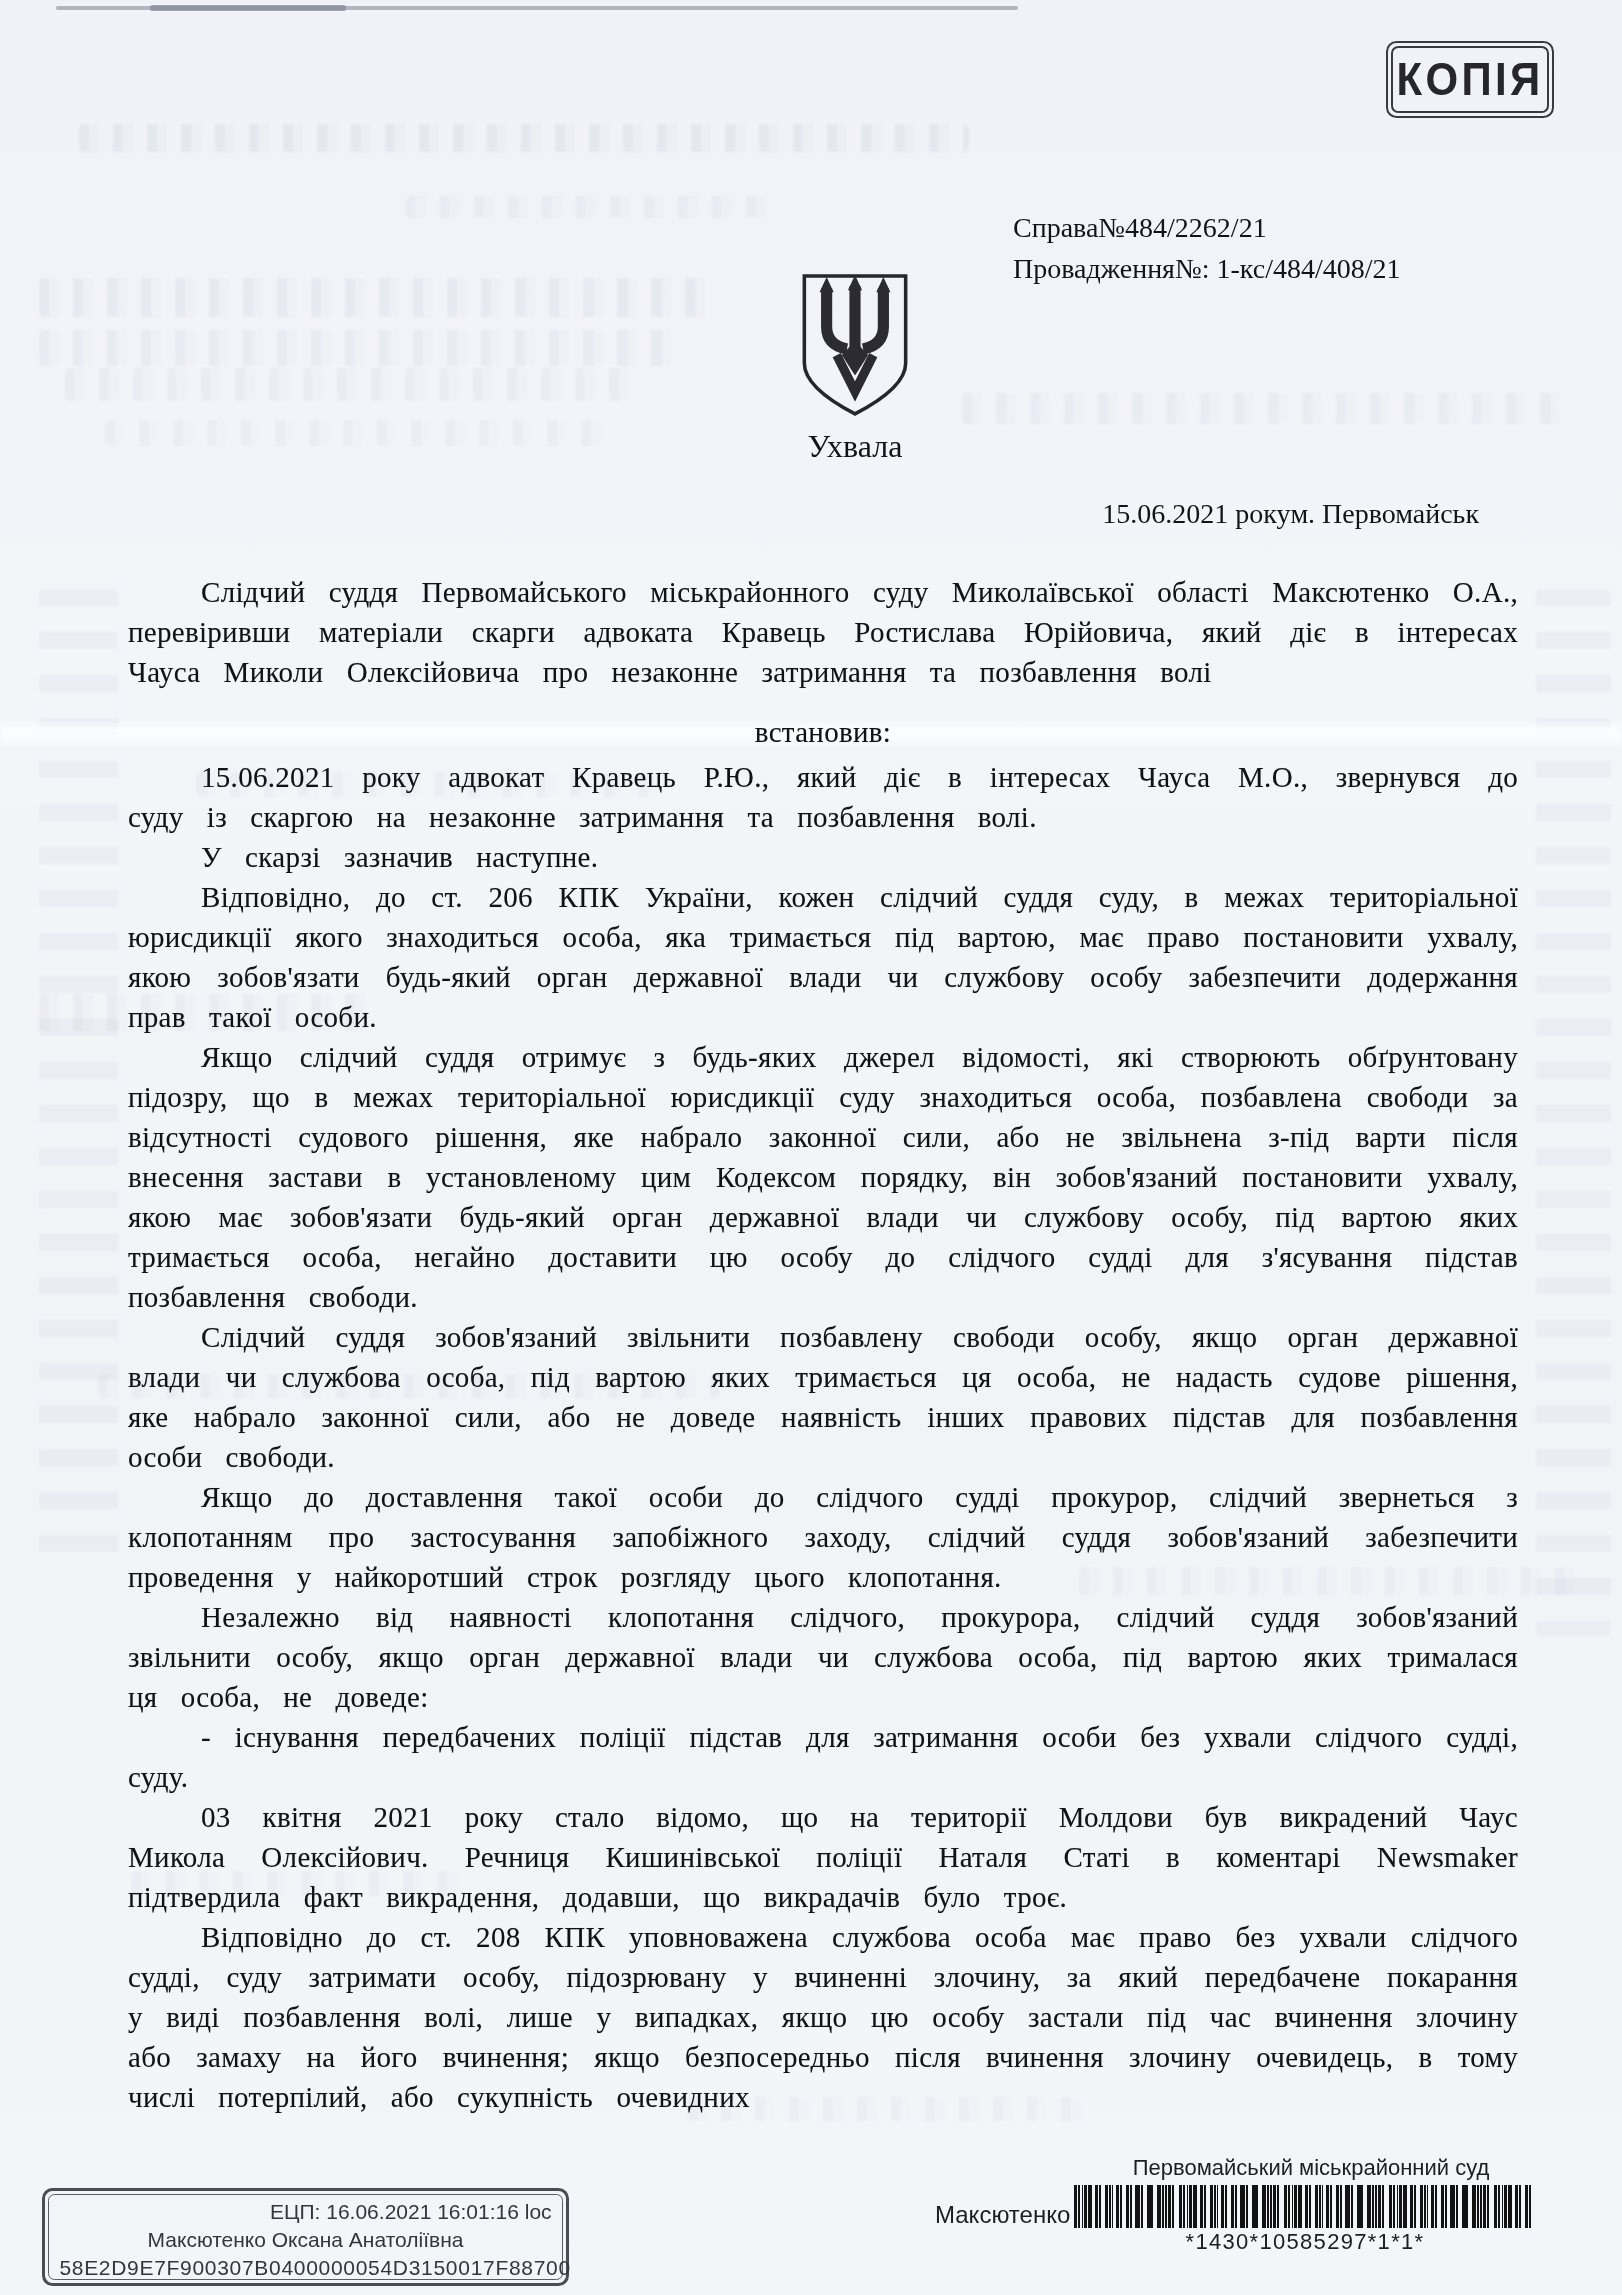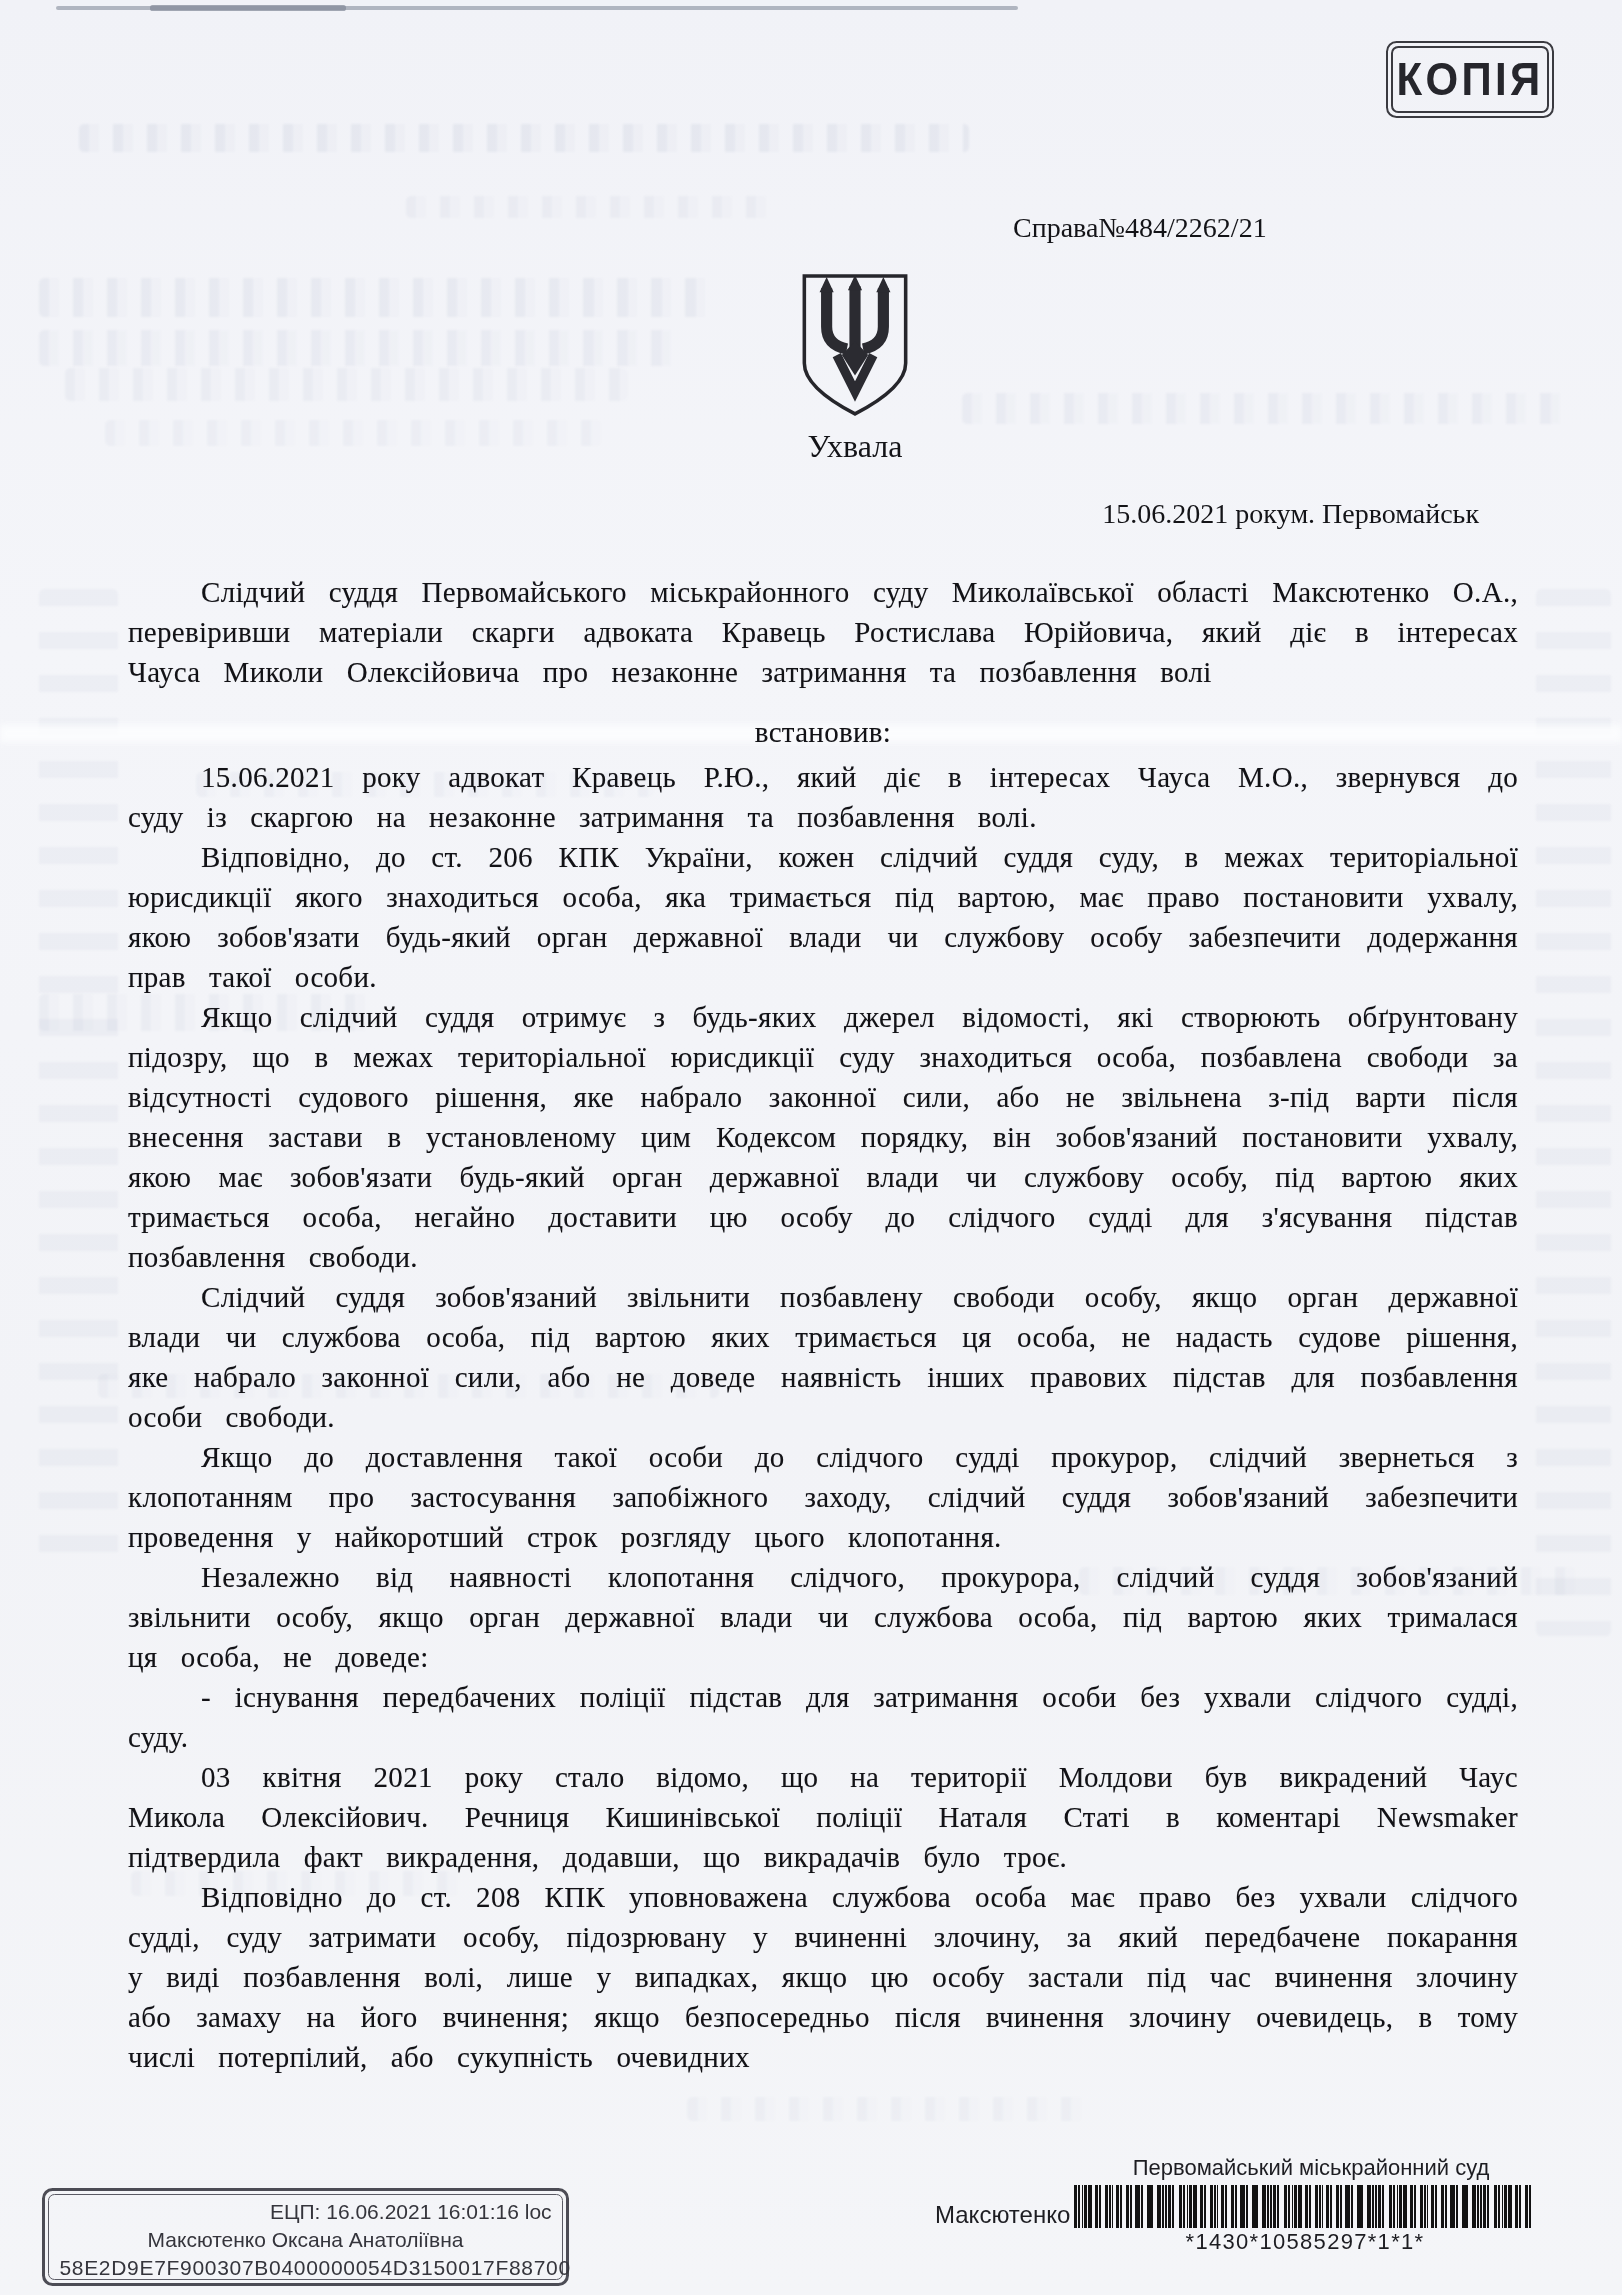--- a/index.html
+++ b/index.html
@@ -80,20 +80,21 @@
     <div class="artifact bleed" style="left:131px;top:1871px;width:340px;height:25px;opacity:.3;"></div>
     <div class="artifact bleed" style="left:687px;top:2097px;width:406px;height:23.6px;opacity:.3;"></div>
   </div>
 
   <div class="copy-stamp">
     <span>КОПІЯ</span>
   </div>
 
   <div class="case-info">
     <div>Справа№484/2262/21</div>
+    <div>Провадження№: 1-кс/484/408/21</div>
   </div>
 
   <div class="emblem-wrap">
     <svg viewBox="0 0 120 150" width="122" height="152">
       <path d="M10 6 H110 V92 Q110 116 60 142 Q10 116 10 92 Z" fill="none" stroke="#26262b" stroke-width="3.5"></path>
       <g fill="none" stroke="#2b2b31" stroke-width="11">
         <path d="M32 18 V56 Q32 74 52 78"></path>
         <path d="M88 18 V56 Q88 74 68 78"></path>
         <path d="M60 16 V84"></path>
       </g>
@@ -106,20 +107,21 @@
 
   <div class="main-col">
     <div class="dateline">
       <span>15.06.2021 року</span>
       <span class="city">м. Первомайськ</span>
     </div>
     <div class="bodytext">
       <p>Слідчий суддя Первомайського міськрайонного суду Миколаївської області Максютенко О.А., перевіривши матеріали скарги адвоката Кравець Ростислава Юрійовича, який діє в інтересах Чауса Миколи Олексійовича про незаконне затримання та позбавлення волі</p>
       <p class="center">встановив:</p>
       <p>15.06.2021 року адвокат Кравець Р.Ю., який діє в інтересах Чауса М.О., звернувся до суду із скаргою на незаконне затримання та позбавлення волі.</p>
+      <p>У скарзі зазначив наступне.</p>
       <p>Відповідно, до ст. 206 КПК України, кожен слідчий суддя суду, в межах територіальної юрисдикції якого знаходиться особа, яка тримається під вартою, має право постановити ухвалу, якою зобов'язати будь-який орган державної влади чи службову особу забезпечити додержання прав такої особи.</p>
       <p>Якщо слідчий суддя отримує з будь-яких джерел відомості, які створюють обґрунтовану підозру, що в межах територіальної юрисдикції суду знаходиться особа, позбавлена свободи за відсутності судового рішення, яке набрало законної сили, або не звільнена з-під варти після внесення застави в установленому цим Кодексом порядку, він зобов'язаний постановити ухвалу, якою має зобов'язати будь-який орган державної влади чи службову особу, під вартою яких тримається особа, негайно доставити цю особу до слідчого судді для з'ясування підстав позбавлення свободи.</p>
       <p>Слідчий суддя зобов'язаний звільнити позбавлену свободи особу, якщо орган державної влади чи службова особа, під вартою яких тримається ця особа, не надасть судове рішення, яке набрало законної сили, або не доведе наявність інших правових підстав для позбавлення особи свободи.</p>
       <p>Якщо до доставлення такої особи до слідчого судді прокурор, слідчий звернеться з клопотанням про застосування запобіжного заходу, слідчий суддя зобов'язаний забезпечити проведення у найкоротший строк розгляду цього клопотання.</p>
       <p>Незалежно від наявності клопотання слідчого, прокурора, слідчий суддя зобов'язаний звільнити особу, якщо орган державної влади чи службова особа, під вартою яких трималася ця особа, не доведе:</p>
       <p>- існування передбачених поліції підстав для затримання особи без ухвали слідчого судді, суду.</p>
       <p>03 квітня 2021 року стало відомо, що на території Молдови був викрадений Чаус Микола Олексійович. Речниця Кишинівської поліції Наталя Статі в коментарі Newsmaker підтвердила факт викрадення, додавши, що викрадачів було троє.</p>
       <p>Відповідно до ст. 208 КПК уповноважена службова особа має право без ухвали слідчого судді, суду затримати особу, підозрювану у вчиненні злочину, за який передбачене покарання у виді позбавлення волі, лише у випадках, якщо цю особу застали під час вчинення злочину або замаху на його вчинення; якщо безпосередньо після вчинення злочину очевидець, в тому числі потерпілий, або сукупність очевидних</p>
     </div>
   </div>

